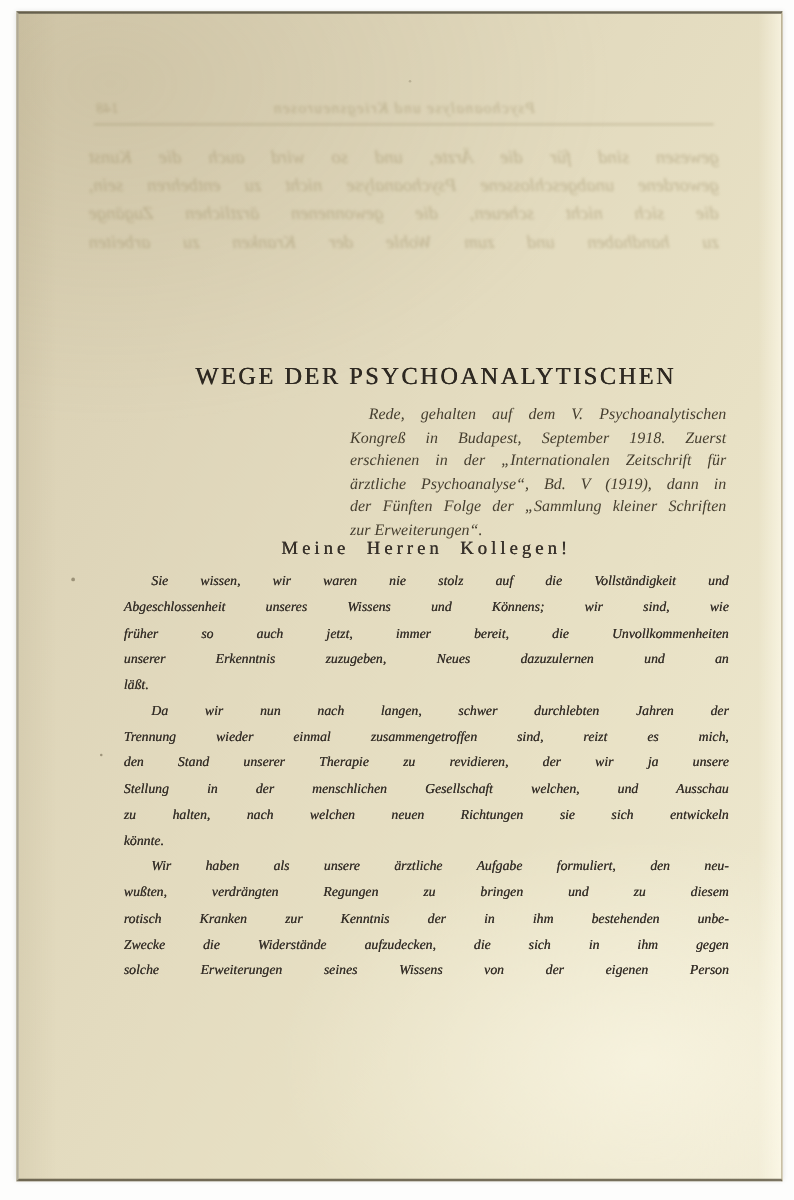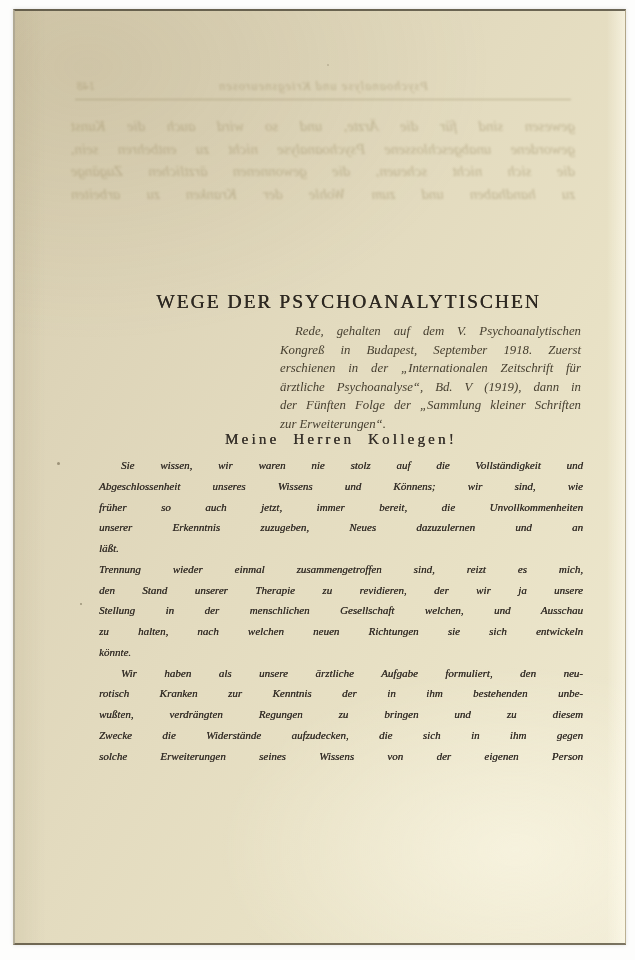--- a/index.html
+++ b/index.html
@@ -108,30 +108,31 @@
 
     <div class="bodytext">
       <div>
           <div class="tline indent">Sie wissen, wir waren nie stolz auf die Vollständigkeit und</div>
           <div class="tline">Abgeschlossenheit unseres Wissens und Könnens; wir sind, wie</div>
           <div class="tline">früher so auch jetzt, immer bereit, die Unvollkommenheiten</div>
           <div class="tline">unserer Erkenntnis zuzugeben, Neues dazuzulernen und an</div>
           <div class="tline lastline">läßt.</div>
         </div>
       <div>
+          <div class="tline indent">Da wir nun nach langen, schwer durchlebten Jahren der</div>
           <div class="tline">Trennung wieder einmal zusammengetroffen sind, reizt es mich,</div>
           <div class="tline">den Stand unserer Therapie zu revidieren, der wir ja unsere</div>
           <div class="tline">Stellung in der menschlichen Gesellschaft welchen, und Ausschau</div>
           <div class="tline">zu halten, nach welchen neuen Richtungen sie sich entwickeln</div>
           <div class="tline lastline">könnte.</div>
         </div>
       <div>
           <div class="tline indent">Wir haben als unsere ärztliche Aufgabe formuliert, den neu-</div>
+          <div class="tline">wußten, verdrängten Regungen zu bringen und zu diesem</div>
           <div class="tline">rotisch Kranken zur Kenntnis der in ihm bestehenden unbe-</div>
-          <div class="tline">wußten, verdrängten Regungen zu bringen und zu diesem</div>
           <div class="tline">Zwecke die Widerstände aufzudecken, die sich in ihm gegen</div>
           <div class="tline">solche Erweiterungen seines Wissens von der eigenen Person</div>
         </div>
     </div>
 
     <div class="speck s1"></div>
     <div class="speck s2"></div>
     <div class="speck s3"></div>
   </div>
 </div>

